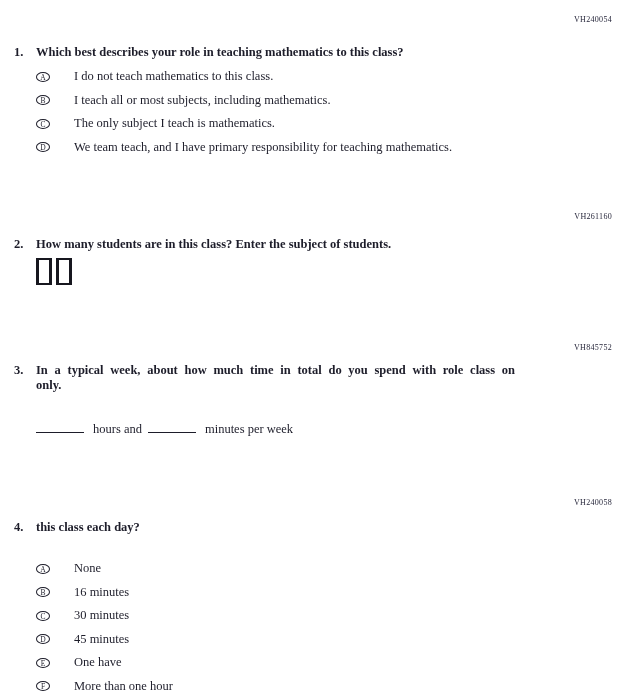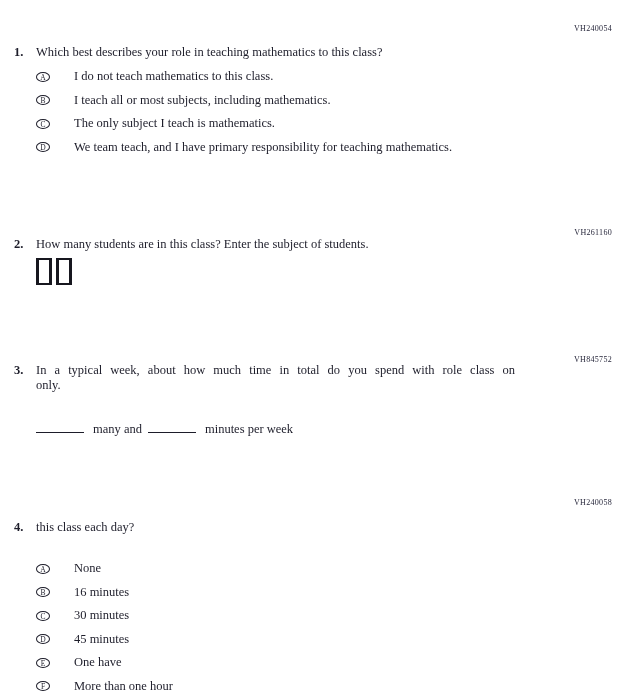--- a/index.html
+++ b/index.html
@@ -33,20 +33,21 @@
     font-weight: bold;
     width: 22px;
     flex: 0 0 22px;
     font-size: 12.5px;
     line-height: 14.5px;
   }
   .qtext {
     width: 479px;
     font-size: 12.5px;
     line-height: 14.5px;
+    font-weight: bold;
   }
   .qline.stretch {
     text-align: justify;
     text-align-last: justify;
   }
   .opts {
     position: absolute;
     left: 36px;
   }
   .opt {
@@ -104,21 +105,21 @@
     vertical-align: baseline;
   }
   .blank.first { margin-right: 9px; }
   .blank.second { margin-left: 6px; margin-right: 9px; }
 </style>
 </head>
 <body>
 
 <div class="page">
 
-  <div class="code" style="top:24px;">VH240054</div>
+  <div class="code" style="top:15px;">VH240054</div>
   <div class="q" style="top:45px;">
     <span class="qnum">1.</span>
     <div class="qtext">
       <div class="qline">Which best describes your role in teaching mathematics to this class?</div>
     </div>
   </div>
   <div class="opts" style="top:70px;">
     <div class="opt">
       <span class="oval">A</span>
       <span class="opt-label">I do not teach mathematics to this class.</span>
@@ -130,42 +131,42 @@
     <div class="opt">
       <span class="oval">C</span>
       <span class="opt-label">The only subject I teach is mathematics.</span>
     </div>
     <div class="opt">
       <span class="oval">D</span>
       <span class="opt-label">We team teach, and I have primary responsibility for teaching mathematics.</span>
     </div>
   </div>
 
-  <div class="code" style="top:228px;">VH261160</div>
+  <div class="code" style="top:212px;">VH261160</div>
   <div class="q" style="top:237px;">
     <span class="qnum">2.</span>
     <div class="qtext">
       <div class="qline">How many students are in this class? Enter the subject of students.</div>
     </div>
   </div>
   <div class="digit-boxes">
     <div class="digit-box"></div>
     <div class="digit-box"></div>
   </div>
 
-  <div class="code" style="top:343px;margin-top:12px;">VH845752</div>
+  <div class="code" style="top:343px;">VH845752</div>
   <div class="q" style="top:363px;">
     <span class="qnum">3.</span>
     <div class="qtext">
       <div class="qline stretch">In a typical week, about how much time in total do you spend with role class on</div>
       <div class="qline">only.</div>
     </div>
   </div>
   <div class="fill-row">
-    <span class="blank first"></span><span>many and</span><span class="blank second"></span><span>minutes per week</span>
+    <span class="blank first"></span><span>hours and</span><span class="blank second"></span><span>minutes per week</span>
   </div>
 
   <div class="code" style="top:498px;">VH240058</div>
   <div class="q" style="top:520px;">
     <span class="qnum">4.</span>
     <div class="qtext">
       <div class="qline">this class each day?</div>
     </div>
   </div>
   <div class="opts" style="top:562px;">

